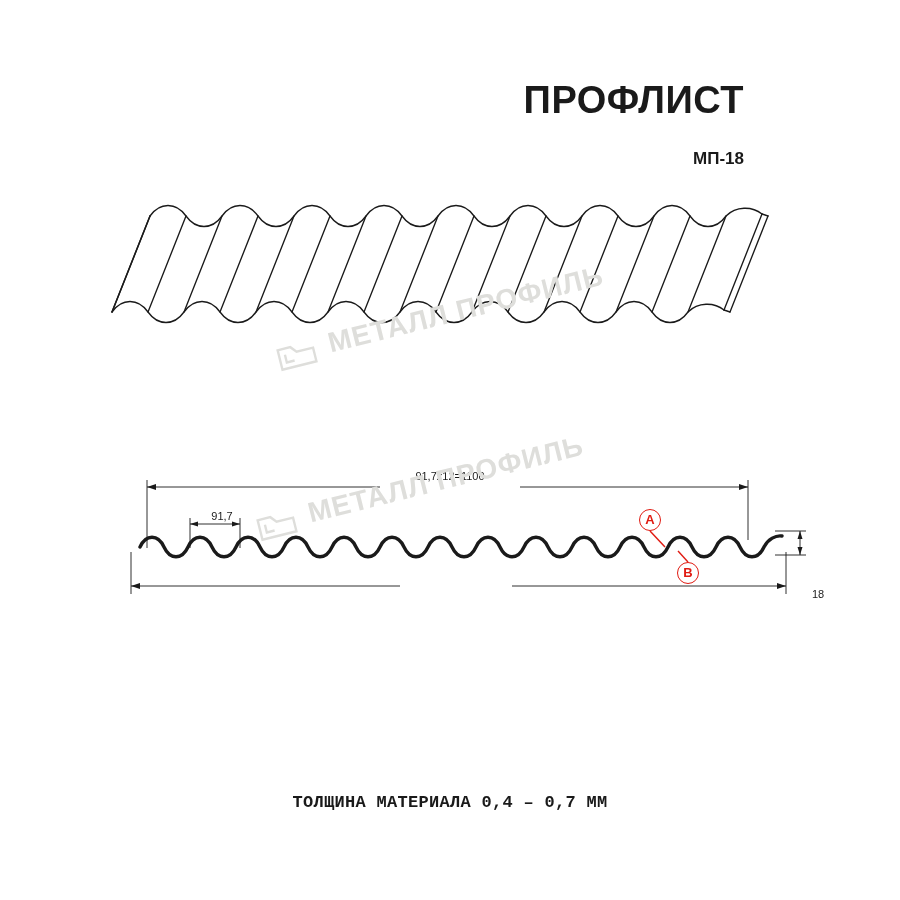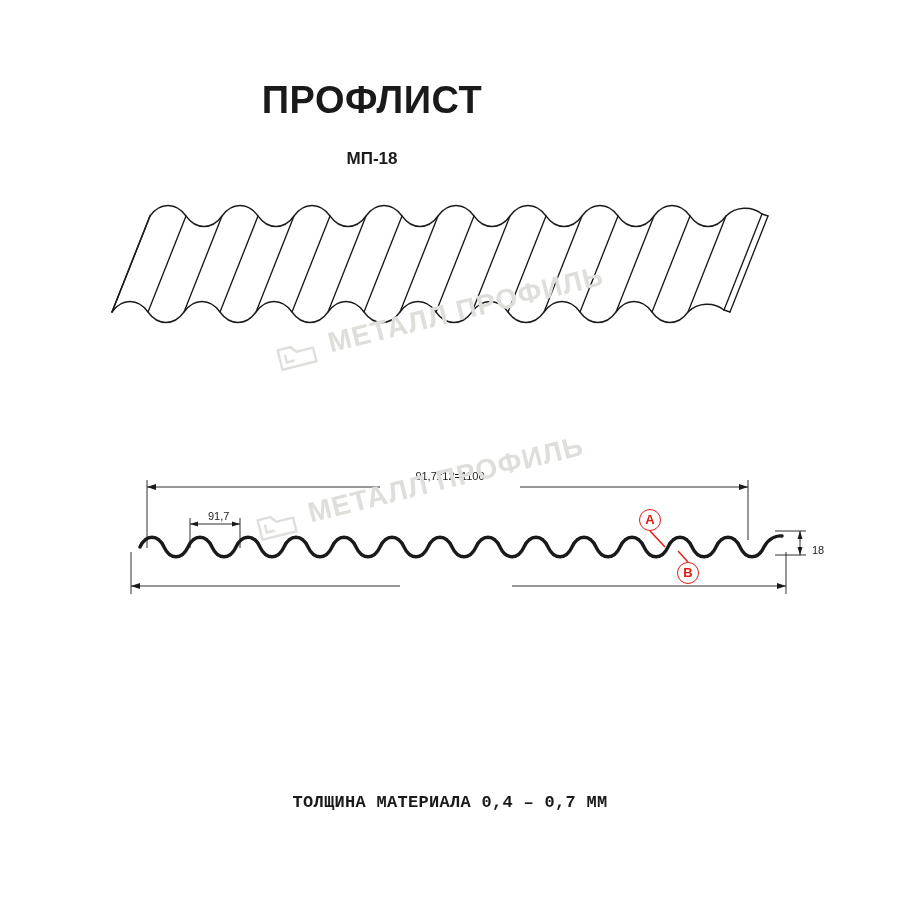--- a/index.html
+++ b/index.html
@@ -19,21 +19,21 @@
     position: absolute;
     inset: 0;
     width: 900px;
     height: 900px;
   }
   .title-block {
     position: absolute;
     top: 78px;
     left: 0;
     width: 744px;
-    text-align: center;
+    text-align: right;
   }
   .title {
     font-size: 38px;
     font-weight: bold;
     letter-spacing: 0.5px;
     line-height: 44px;
   }
   .subtitle {
     font-size: 17px;
     font-weight: bold;
@@ -59,31 +59,32 @@
     margin-top: 8px;
   }
   .dim-total-top {
     top: 462px;
     left: 0;
     width: 900px;
     text-align: center;
   }
   .dim-pitch {
     top: 502px;
-    left: 208px;
+    left: 192px;
     width: 60px;
+    text-align: center;
   }
   .dim-bottom {
     top: 570px;
     left: 0;
     width: 900px;
     text-align: center;
   }
   .dim-height {
-    top: 536px;
+    top: 580px;
     left: 812px;
   }
   .callout {
     position: absolute;
     width: 22px;
     height: 22px;
     border: 1.4px solid #e01b12;
     border-radius: 50%;
     color: #e01b12;
     font-size: 13px;

